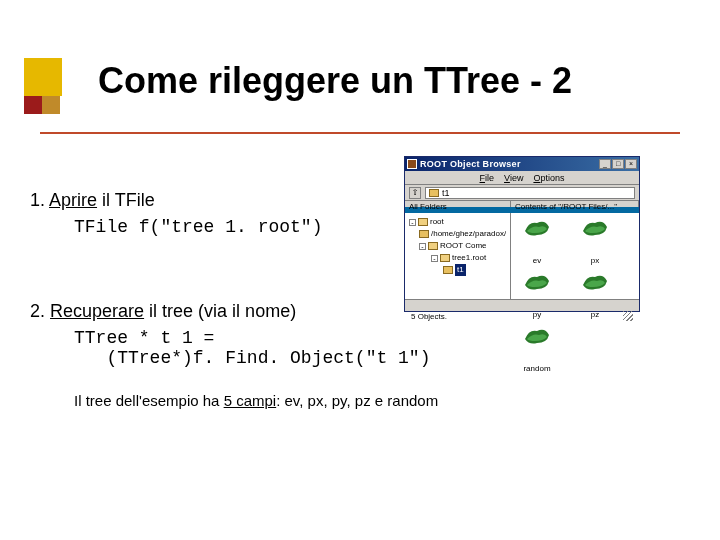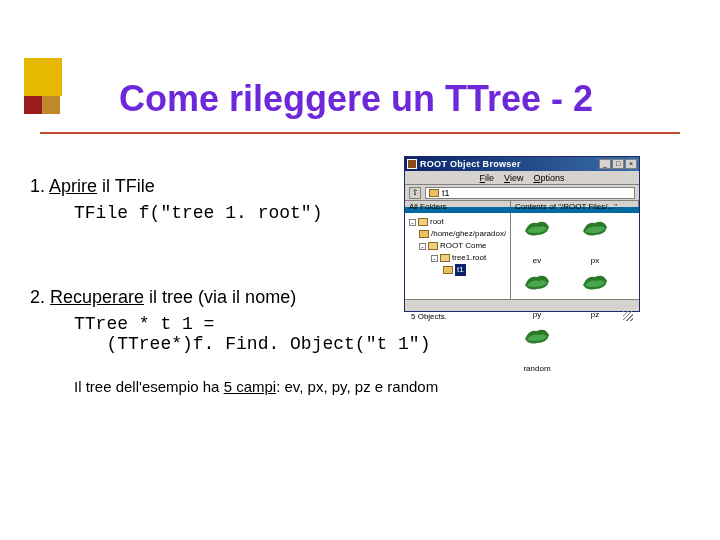--- a/index.html
+++ b/index.html
@@ -40,29 +40,28 @@
     position: absolute;
     top: 132px;
     left: 40px;
     width: 640px;
     height: 2px;
     background: #c04a2a;
   }
   .title {
     position: absolute;
     top: 60px;
-    left: 119px;
+    left: 98px;
     font-size: 36px;
-    color: #6d28d9;
+    color: #000000;
     font-family: Verdana, sans-serif;
-    margin-top: 18px;
   }
   .body-area {
     position: absolute;
-    top: 176px;
+    top: 190px;
     left: 30px;
     width: 660px;
   }
   .step {
     font-size: 18px;
     color: #000;
     margin-bottom: 6px;
   }
   .step .num { font-weight: normal; }
   .step .u { text-decoration: underline; }

